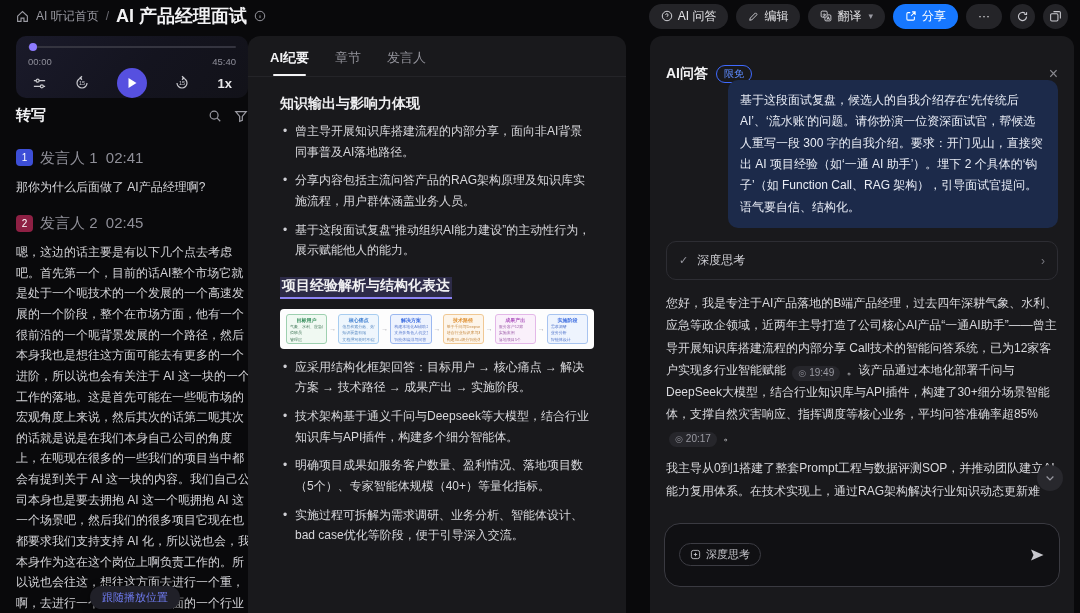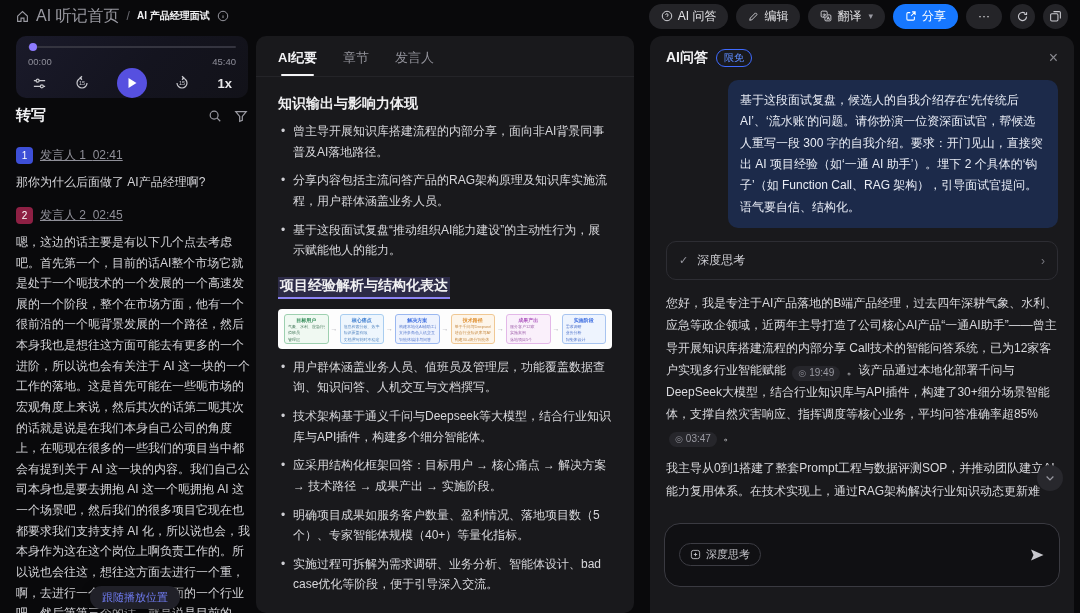--- a/index.html
+++ b/index.html
@@ -8,23 +8,23 @@
     background:#09090b;
     font-family:"Liberation Sans","DejaVu Sans",sans-serif;
     color:#e8e8ea; font-size:12px;
     position:relative;
   }
   svg { display:block; }
 
   
   .topbar { height:32px; display:flex; align-items:center; justify-content:space-between; padding:0 12px 0 16px; }
   .tb-left { display:flex; align-items:center; gap:7px; }
-  .bc-home { color:#9a9aa2; font-size:16px; cursor:pointer; }
+  .bc-home { color:#9a9aa2; font-size:12px; cursor:pointer; }
   .bc-sep { color:#6d6d75; font-size:12px; }
-  .bc-cur { color:#f2f2f4; font-size:10px; font-weight:700; }
+  .bc-cur { color:#f2f2f4; font-size:18px; font-weight:700; }
   .tb-icon { color:#9a9aa2; display:flex; align-items:center; }
   .tb-right { display:flex; align-items:center; gap:8px; }
   .pill { height:25px; padding:0 12px; border-radius:14px; background:#242428; color:#e3e3e6;
           font-size:12px; display:inline-flex; align-items:center; gap:5px; border:none; cursor:pointer; }
   .pill .ic { display:flex; color:#d5d5da; }
   .pill.primary { background:#1677ff; color:#fff; }
   .pill.primary .ic { color:#fff; }
   .circle-btn { width:25px; height:25px; border-radius:50%; background:#242428; color:#c9c9cf;
           display:flex; align-items:center; justify-content:center; border:none; cursor:pointer; }
   .chev { font-size:9px; color:#9a9aa2; margin-left:2px; }
@@ -44,36 +44,36 @@
 
   .trans-head { position:absolute; left:16px; top:106px; width:232px; display:flex; align-items:center; justify-content:space-between; }
   .trans-title { font-size:15px; font-weight:700; color:#f2f2f4; }
   .trans-tools { display:flex; gap:12px; color:#9a9aa2; }
   .trans-body { position:absolute; left:16px; top:132px; width:234px; bottom:0; overflow:hidden;
                 font-size:12px; line-height:1.72; color:#d4d4d8; }
   .entry-meta { display:flex; align-items:center; gap:7px; margin:13px 0 6px; }
   .sp-badge { width:17px; height:17px; border-radius:4px; font-size:10px; color:#fff;
               display:flex; align-items:center; justify-content:center; flex:none; }
   .b1 { background:#3d4fd7; } .b2 { background:#8e2044; }
-  .sp-name { color:#8f8f98; font-size:12px;text-decoration:underline; }
+  .sp-name { color:#8f8f98; font-size:15px; }
   .follow-pill { position:absolute; left:90px; top:586px; background:#202028; border-radius:13px;
                  padding:4px 12px; font-size:11px; color:#6f7bf0; box-shadow:0 2px 8px rgba(0,0,0,.5); cursor:pointer; }
 
   
   .card { position:absolute; top:36px; bottom:0; background:#19191c; border-radius:12px 12px 0 0; }
-  .mid { left:256px; width:378px;border-radius:10px; }
+  .mid { left:248px; width:378px; }
   .qa  { left:650px; width:424px; }
 
   
   .mid-tabs { display:flex; gap:26px; padding:13px 22px 9px; border-bottom:1px solid #242428; }
   .tab { font-size:13px; color:#93939b; cursor:pointer; position:relative; }
   .tab.active { color:#f4f4f6; font-weight:700; }
   .tab.active::after { content:""; position:absolute; left:3px; right:3px; bottom:-9px; height:2.5px;
                        background:#f4f4f6; border-radius:2px; }
-  .mid-body { padding:2px 22px 0; height:calc(100% - 44px); overflow:hidden; }
+  .mid-body { padding:2px 32px 0; height:calc(100% - 44px); overflow:hidden; }
   .mid-body h3 { font-size:14px; color:#f0f0f2; margin:16px 0 4px; font-weight:700; }
   .hl { display:inline-block; padding:0 2px 2px; border-bottom:2px solid #8d84f5;
         background:linear-gradient(0deg,rgba(125,115,245,.20),rgba(125,115,245,.20)); }
   ul.bullets { list-style:none; margin:4px 0 2px; padding-left:15px; }
   ul.bullets li { position:relative; margin:8px 0; line-height:1.72; color:#d7d7db; font-size:12px; }
   ul.bullets li::before { content:"•"; position:absolute; left:-12px; color:#cfcfd4; }
 
   
   .flow { background:#fdfdfd; border-radius:4px; margin:10px 0 2px; padding:5px 6px; display:flex;
           align-items:stretch; gap:2px; height:40px; cursor:pointer; }
@@ -82,21 +82,21 @@
   .fitem { font-size:4px; line-height:1.6; white-space:nowrap; overflow:hidden; }
   .farrow { align-self:center; color:#aeaeb4; font-size:7px; flex:none; }
   .f1 { border-color:#9ed0b0; background:#f0f9f2; } .f1 .ftitle{color:#2f8a55;} .f1 .fitem{color:#4a7d5f;}
   .f2 { border-color:#a8cdf0; background:#eef6fd; } .f2 .ftitle{color:#3f7fd0;} .f2 .fitem{color:#5c8cc4;}
   .f3 { border-color:#9bb8f0; background:#eef3fe; } .f3 .ftitle{color:#3b6ce0;} .f3 .fitem{color:#5e7fd0;}
   .f4 { border-color:#f0c894; background:#fdf5ea; } .f4 .ftitle{color:#df8f2f;} .f4 .fitem{color:#c98f4a;}
   .f5 { border-color:#e3b8e8; background:#faf0fb; } .f5 .ftitle{color:#b05ac0;} .f5 .fitem{color:#a569b0;}
   .f6 { border-color:#a8c4f0; background:#eef4fe; } .f6 .ftitle{color:#3b6ce0;} .f6 .fitem{color:#4a6fc9;}
 
   
-  .qa-head { display:flex; align-items:center; padding:13px 16px 8px; }
+  .qa-head { display:flex; align-items:center; padding:29px 16px 8px; }
   .qa-title { font-size:14px; font-weight:700; color:#f2f2f4; }
   .badge-free { margin-left:8px; font-size:10px; color:#5e8bff; border:1px solid #3f6aff;
                 border-radius:9px; padding:1px 7px; }
   .qa-close { margin-left:auto; color:#8a8a90; font-size:16px; line-height:1; cursor:pointer; }
   .qa-scroll { position:absolute; left:16px; right:16px; top:44px; bottom:112px; overflow:hidden; }
   .bubble { margin-left:62px; background:#1c2a4a; border-radius:10px; padding:10px 12px;
             line-height:1.78; color:#e8ecf5; font-size:12px; }
   .think-row { margin:13px 0 12px; border:1px solid #2d2d33; border-radius:10px; padding:10px 12px;
                display:flex; align-items:center; gap:9px; color:#cfcfd4; font-size:12px; cursor:pointer; }
   .tick { color:#9a9aa2; font-size:11px; }
@@ -328,23 +328,22 @@
       <div class="fbox f6">
         <div class="ftitle">实施阶段</div>
         <div class="fitem">需求调研</div>
         <div class="fitem">业务分析</div>
         <div class="fitem">智能体设计</div>
         <div class="fitem">bad case优化</div>
       </div>
     </div>
 
     <ul class="bullets">
-      <li>用户群体涵盖业务人员、值班员及管理层，功能覆盖数据查询、知识问答、人机交互与文档撰写。</li>
+      <li>应采用结构化框架回答：目标用户 → 核心痛点 → 解决方案 → 技术路径 → 成果产出 → 实施阶段。</li>
       <li>技术架构基于通义千问与Deepseek等大模型，结合行业知识库与API插件，构建多个细分智能体。</li>
-      <li>应采用结构化框架回答：目标用户 → 核心痛点 → 解决方案 → 技术路径 → 成果产出 → 实施阶段。</li>
       <li>明确项目成果如服务客户数量、盈利情况、落地项目数（5个）、专家智能体规模（40+）等量化指标。</li>
       <li>实施过程可拆解为需求调研、业务分析、智能体设计、bad case优化等阶段，便于引导深入交流。</li>
     </ul>
 
   </div>
 </div>
 
 <div class="card qa">
   <div class="qa-head">
     <span class="qa-title">AI问答</span>
@@ -364,21 +363,21 @@
     <div class="ans">
       <p>
         <span>您好，我是专注于AI产品落地的B端产品经理，过去四年深耕气象、水利、应急等政企领域，近两年主导打造了公司核心AI产品“一通AI助手”——曾主导开展知识库搭建流程的内部分享 Call技术的智能问答系统，已为12家客户实现多行业智能赋能</span>
         <span class="chip">
             <span class="ci">◎</span>
             <span>19:49</span>
           </span>
         <span>。该产品通过本地化部署千问与DeepSeek大模型，结合行业知识库与API插件，构建了30+细分场景智能体，支撑自然灾害响应、指挥调度等核心业务，平均问答准确率超85%</span>
         <span class="chip">
             <span class="ci">◎</span>
-            <span>03:47</span>
+            <span>20:17</span>
           </span>
         <span>。</span>
       </p>
       <p>
         <span>我主导从0到1搭建了整套Prompt工程与数据评测SOP，并推动团队建立AI能力复用体系。在技术实现上，通过RAG架构解决行业知识动态更新难题，同时基于Function Call实现多工具协同调度，显著提升复杂业务场景的响应效率</span>
         
         
       </p>
 
     </div>

